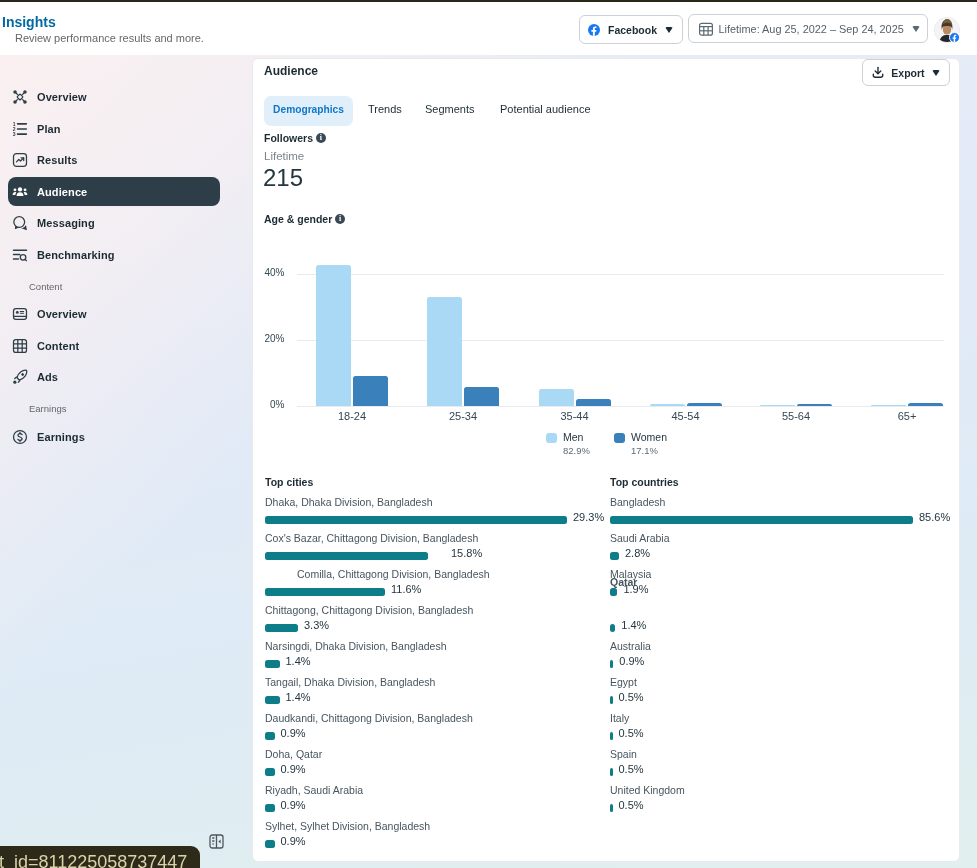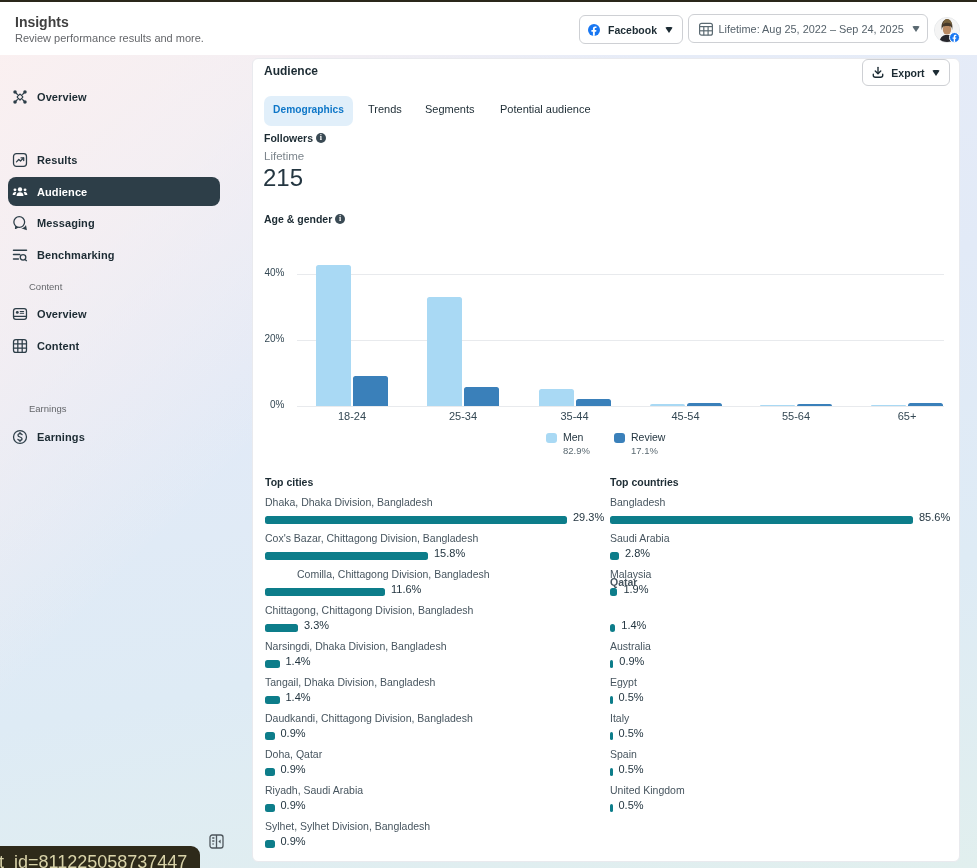--- a/index.html
+++ b/index.html
@@ -8,21 +8,21 @@
   font-family:"Liberation Sans", sans-serif;
   background: linear-gradient(135deg, #fbf0f0 0%, rgba(251,240,240,0.65) 18%, rgba(251,240,240,0) 38%), linear-gradient(170deg, #e9edf8 0%, #e2eaf7 40%, #deebf5 70%, #e1efee 100%);
   position:relative;
   color:#1c2b33;
 }
 .abs { position:absolute; }
 
 #topstrip { left:0; top:0; width:977px; height:2px; background:#2a271a; z-index:50; }
 
 #header { left:0; top:0; width:977px; height:55px; background:#fff; z-index:10; }
-#h-title { left:15px; top:14px; font-size:14px; font-weight:bold; color:#404040; }
+#h-title { left:2px; top:14px; font-size:14px; font-weight:bold; color:#0369a1; }
 #h-sub { left:15px; top:32px; font-size:11px; color:#65676b; }
 .hbtn { border:1px solid #ced0d4; border-radius:6px; background:#fff; display:flex; align-items:center; }
 #fb-btn { left:579px; top:15px; width:104px; height:29px; padding-left:8px; }
 #fb-btn .txt { font-size:10.5px; font-weight:bold; color:#1c2b33; margin-left:8px; }
 #date-btn { left:688px; top:14px; width:240px; height:29px; padding-left:9px; color:#5b6a72; }
 #date-btn .txt { font-size:10.9px; color:#56626b; margin-left:4.5px; }
 .caret { width:0; height:0; border-left:4.5px solid transparent; border-right:4.5px solid transparent; border-top:6px solid #1c2b33; border-radius:2px; margin-left:8px; }
 #date-btn .caret { border-top-color:#5b6a72; margin-left:8px; }
 
 #avatar { left:934px; top:17px; width:26px; height:26px; border-radius:50%; overflow:hidden; background:#f5f6f7; border:1px solid #e6e8ea; z-index:15; }
@@ -125,20 +125,37 @@
           <g fill="#2d3e48">
             <circle cx="3.6" cy="3.6" r="2.1"></circle>
             <circle cx="15.4" cy="3.6" r="2.1"></circle>
             <circle cx="3.6" cy="15.4" r="2.1"></circle>
             <circle cx="15.4" cy="15.4" r="2.1"></circle>
           </g>
         </svg>
       </span>
       <span class="lbl">Overview</span>
     </div>
+  <div class="navitem abs" style="top:114px;">
+      <span class="ic" id="ic-plan">
+        <svg width="16" height="16" viewBox="0 0 19 19">
+          <g stroke="#2d3e48" stroke-width="1.9" stroke-linecap="round">
+            <line x1="6.6" y1="3.4" x2="17" y2="3.4"></line>
+            <line x1="6.6" y1="9.5" x2="17" y2="9.5"></line>
+            <line x1="6.6" y1="15.6" x2="17" y2="15.6"></line>
+          </g>
+          <g fill="#2d3e48" font-family="Liberation Sans" font-size="6" font-weight="bold">
+            <text x="1" y="5.8">1</text>
+            <text x="1" y="11.9">2</text>
+            <text x="1" y="18">3</text>
+          </g>
+        </svg>
+      </span>
+      <span class="lbl">Plan</span>
+    </div>
   <div class="navitem abs" style="top:145.5px;">
       <span class="ic" id="ic-results">
         <svg width="16" height="16" viewBox="0 0 19 19">
           <g stroke="#2d3e48" stroke-width="1.5" fill="none" stroke-linecap="round" stroke-linejoin="round">
             <rect x="1.8" y="1.8" width="15.4" height="15.4" rx="3.4"></rect>
             <path d="M5.3 11.7 L8.1 8.9 L10.1 10.7 L13.7 7.1"></path>
             <path d="M10.7 6.9 L13.9 6.9 L13.9 10.1"></path>
           </g>
         </svg>
       </span>
@@ -210,20 +227,34 @@
           <g stroke="#2d3e48" stroke-width="1.5" fill="none" stroke-linecap="round" stroke-linejoin="round">
             <rect x="1.8" y="1.8" width="15.4" height="15.4" rx="2.8"></rect>
             <line x1="1.8" y1="6.9" x2="17.2" y2="6.9"></line>
             <line x1="1.8" y1="12.1" x2="17.2" y2="12.1"></line>
             <line x1="6.9" y1="1.8" x2="6.9" y2="17.2"></line>
             <line x1="12.1" y1="1.8" x2="12.1" y2="17.2"></line>
           </g>
         </svg>
       </span>
       <span class="lbl">Content</span>
+    </div>
+  <div class="navitem abs" style="top:362.5px;">
+      <span class="ic" id="ic-ads">
+        <svg width="16" height="16" viewBox="0 0 19 19">
+          <g stroke="#2d3e48" stroke-width="1.5" fill="none" stroke-linecap="round" stroke-linejoin="round">
+            <path d="M10.6 3.4 C12.8 1.8 15.6 1.2 17.3 1.7 C17.8 3.4 17.2 6.2 15.6 8.4 C14 10.6 11.4 12.4 8.6 13.1 L5.9 10.4 C6.6 7.6 8.4 5 10.6 3.4 Z"></path>
+            <path d="M6.3 9.4 C4.9 9.7 3.9 10.4 3.2 11.5"></path>
+            <path d="M9.6 12.7 C9.3 14.1 8.6 15.1 7.5 15.8"></path>
+          </g>
+          <rect x="11.2" y="5.2" width="2.9" height="2.9" rx="0.8" fill="#2d3e48" transform="rotate(45 12.65 6.65)"></rect>
+          <circle cx="3.4" cy="15.6" r="1.9" fill="#2d3e48"></circle>
+        </svg>
+      </span>
+      <span class="lbl">Ads</span>
     </div>
   <div class="navlabel abs" style="top:403px;">Earnings</div>
   <div class="navitem abs" style="top:422.5px;">
       <span class="ic" id="ic-earnings">
         <svg width="16" height="16" viewBox="0 0 19 19">
           <g stroke="#2d3e48" stroke-width="1.5" fill="none" stroke-linecap="round" stroke-linejoin="round">
             <circle cx="9.5" cy="9.5" r="7.7"></circle>
             <path d="M12 6.7 C11.4 5.9 10.5 5.5 9.5 5.5 C8.2 5.5 7.1 6.2 7.1 7.4 C7.1 8.6 8.2 9.1 9.5 9.5 C10.8 9.9 11.9 10.4 11.9 11.6 C11.9 12.8 10.8 13.5 9.5 13.5 C8.5 13.5 7.6 13.1 7 12.3"></path>
             <line x1="9.5" y1="4.2" x2="9.5" y2="5.5"></line>
             <line x1="9.5" y1="13.5" x2="9.5" y2="14.8"></line>
@@ -276,32 +307,32 @@
         <div class="barm abs" style="left:507px;width:35px;top:345.5px;height:1.5px;"></div>
         <div class="barw abs" style="left:544px;width:35px;top:345px;height:2px;"></div>
         <div class="xlab abs" style="left:513px;">55-64</div>
         <div class="barm abs" style="left:618px;width:35px;top:345.5px;height:1.5px;"></div>
         <div class="barw abs" style="left:655px;width:35px;top:344px;height:3px;"></div>
         <div class="xlab abs" style="left:624px;">65+</div>
         <div class="legsq abs" style="left:293px;background:#a9d9f4;"></div>
         <div class="legt abs" style="left:310px;">Men</div>
         <div class="legv abs" style="left:310px;">82.9%</div>
         <div class="legsq abs" style="left:361px;background:#3a80ba;"></div>
-        <div class="legt abs" style="left:378px;">Review</div>
+        <div class="legt abs" style="left:378px;">Women</div>
         <div class="legv abs" style="left:378px;">17.1%</div>
       </div>
   <div id="lists" class="abs" style="left:0;top:0;width:708px;height:806px;">
         <div class="colh abs" style="left:12px;">Top cities</div>
         <div class="colh abs" style="left:357px;">Top countries</div>
         <div class="rowname abs" style="left:12px;top:437px;">Dhaka, Dhaka Division, Bangladesh</div>
         <div class="rowbar abs" style="left:12px;top:456.5px;width:302px;"></div>
         <div class="rowval abs" style="left:320px;top:451.5px;">29.3%</div>
         <div class="rowname abs" style="left:12px;top:473px;">Cox's Bazar, Chittagong Division, Bangladesh</div>
         <div class="rowbar abs" style="left:12px;top:492.5px;width:163px;"></div>
-        <div class="rowval abs" style="left:181px;top:487.5px;">15.8%</div>
+        <div class="rowval abs" style="left:198px;top:487.5px;">15.8%</div>
         <div class="rowname abs" style="left:12px;top:509px;margin-left:32px;">Comilla, Chittagong Division, Bangladesh</div>
         <div class="rowbar abs" style="left:12px;top:528.5px;width:120px;"></div>
         <div class="rowval abs" style="left:138px;top:523.5px;">11.6%</div>
         <div class="rowname abs" style="left:12px;top:545px;">Chittagong, Chittagong Division, Bangladesh</div>
         <div class="rowbar abs" style="left:12px;top:564.5px;width:33px;"></div>
         <div class="rowval abs" style="left:51px;top:559.5px;">3.3%</div>
         <div class="rowname abs" style="left:12px;top:581px;">Narsingdi, Dhaka Division, Bangladesh</div>
         <div class="rowbar abs" style="left:12px;top:600.5px;width:14.5px;"></div>
         <div class="rowval abs" style="left:32.5px;top:595.5px;">1.4%</div>
         <div class="rowname abs" style="left:12px;top:617px;">Tangail, Dhaka Division, Bangladesh</div>

